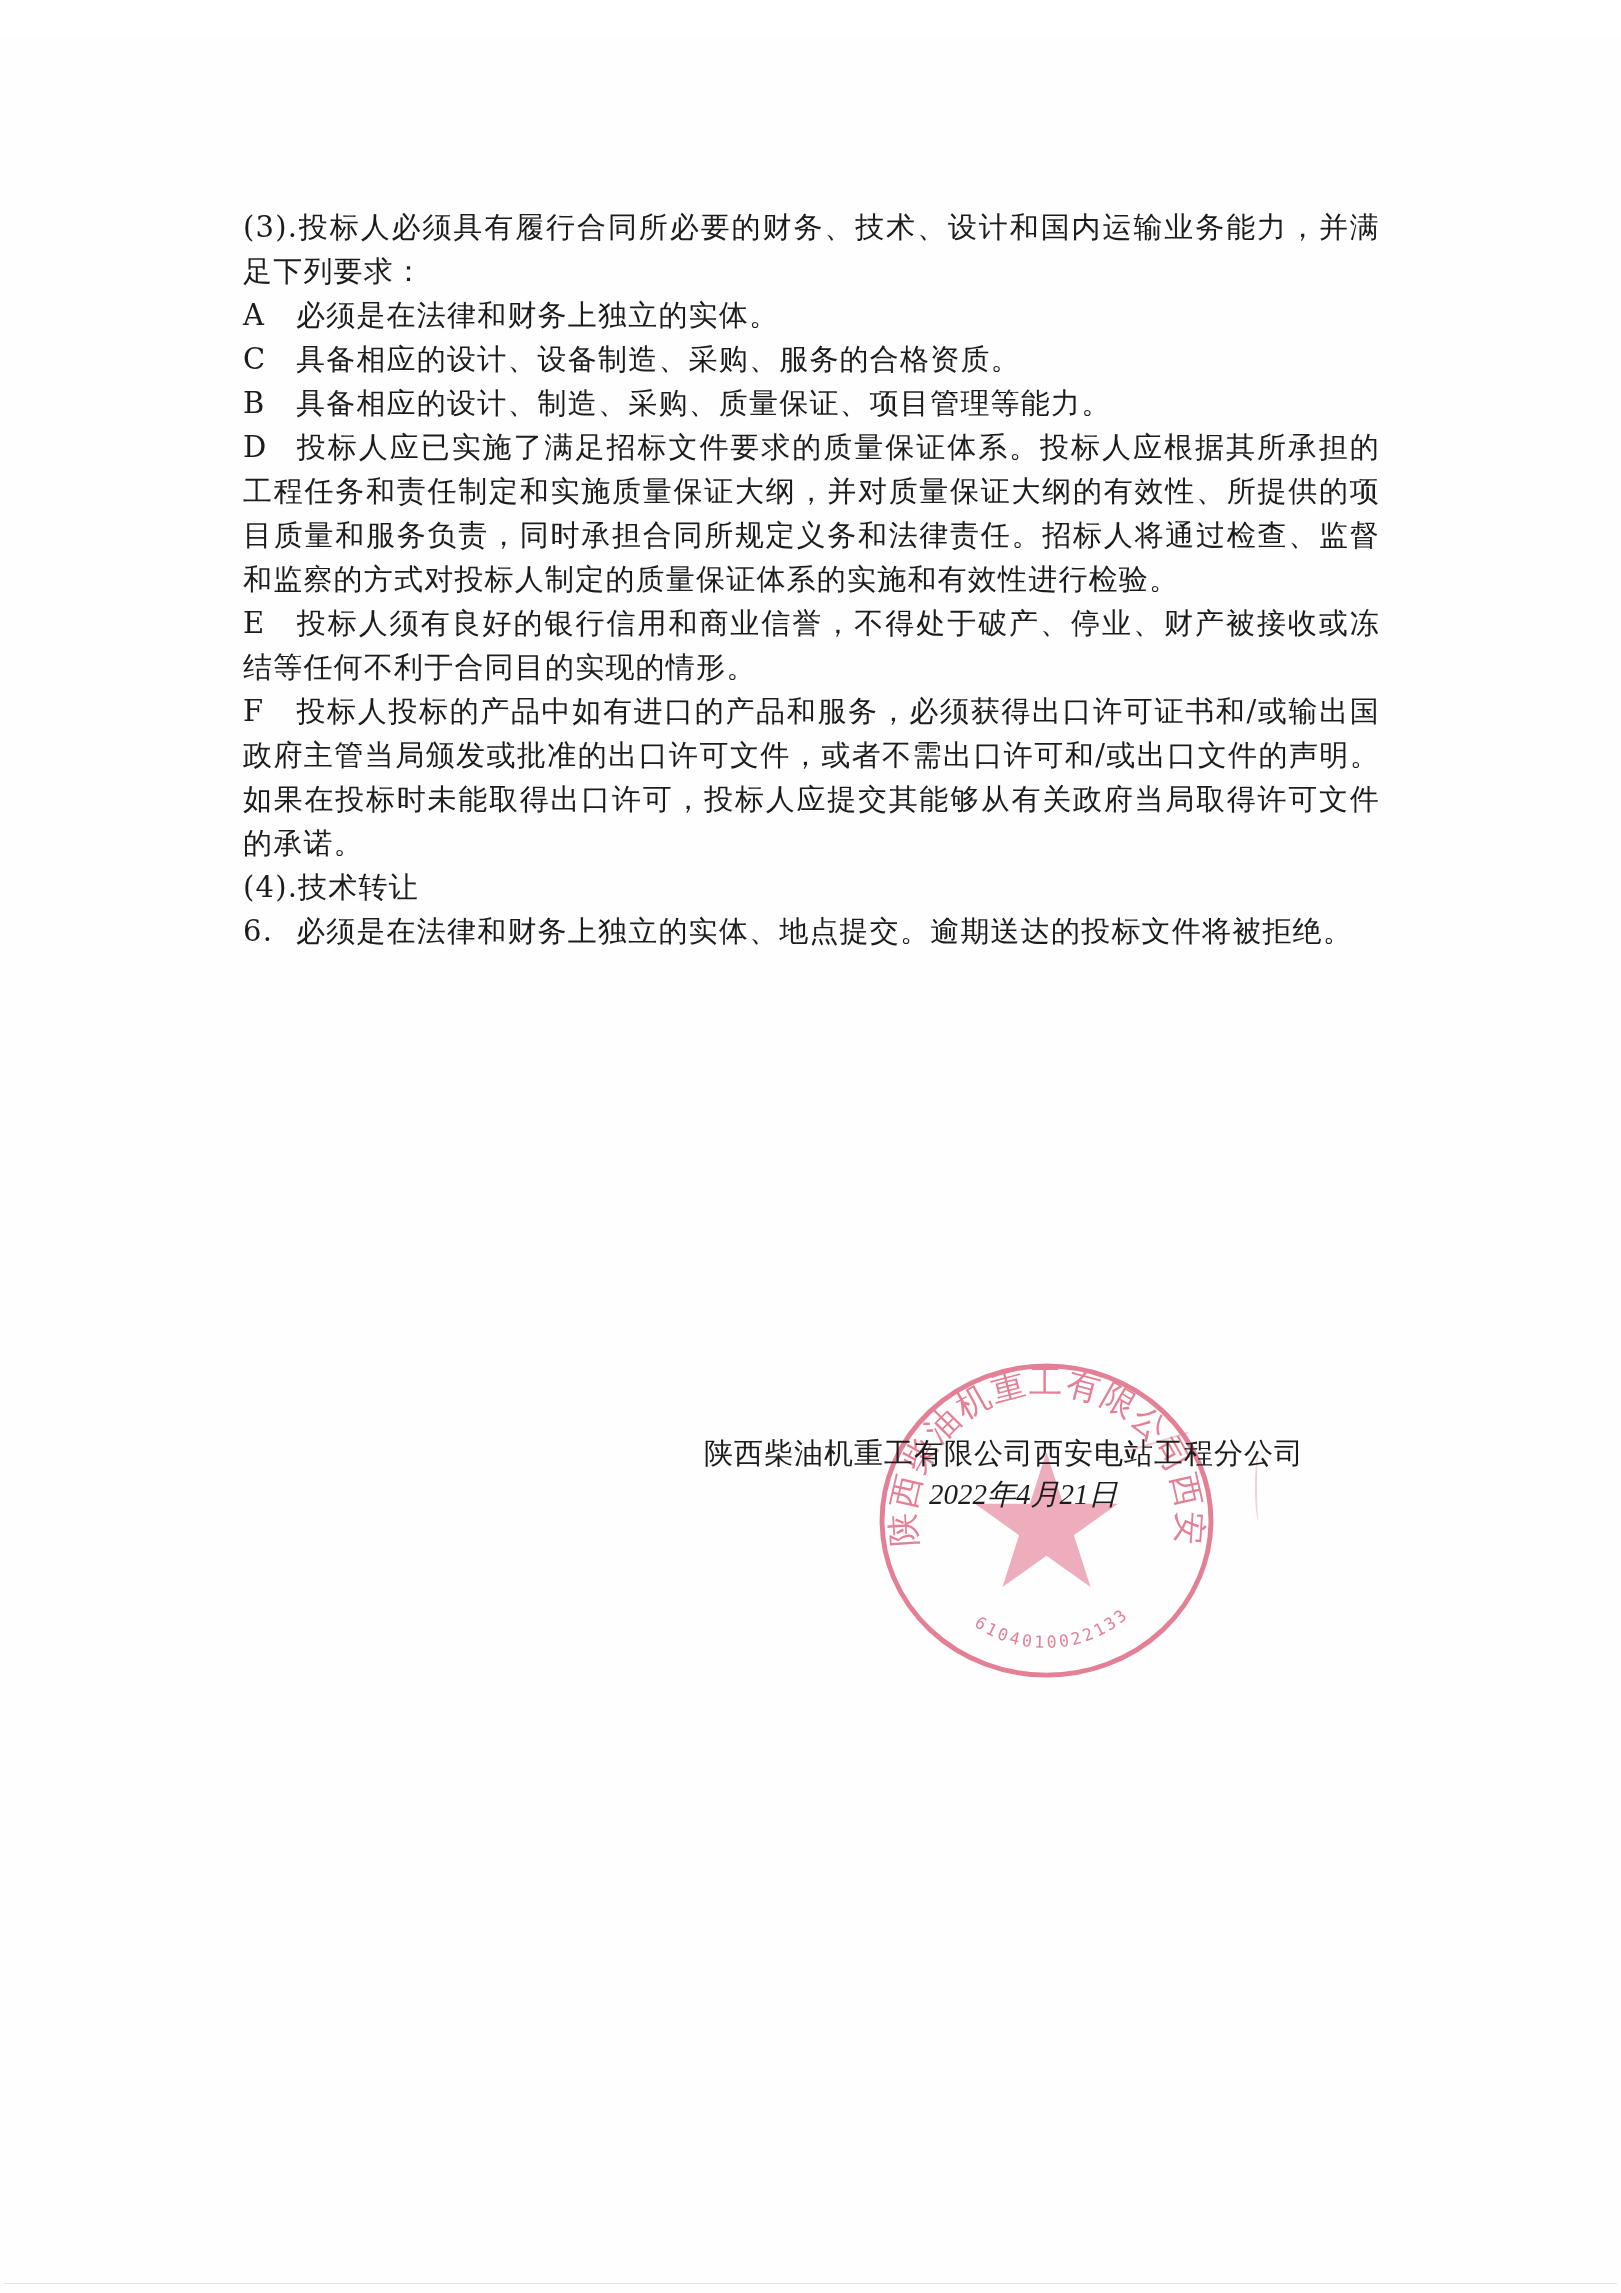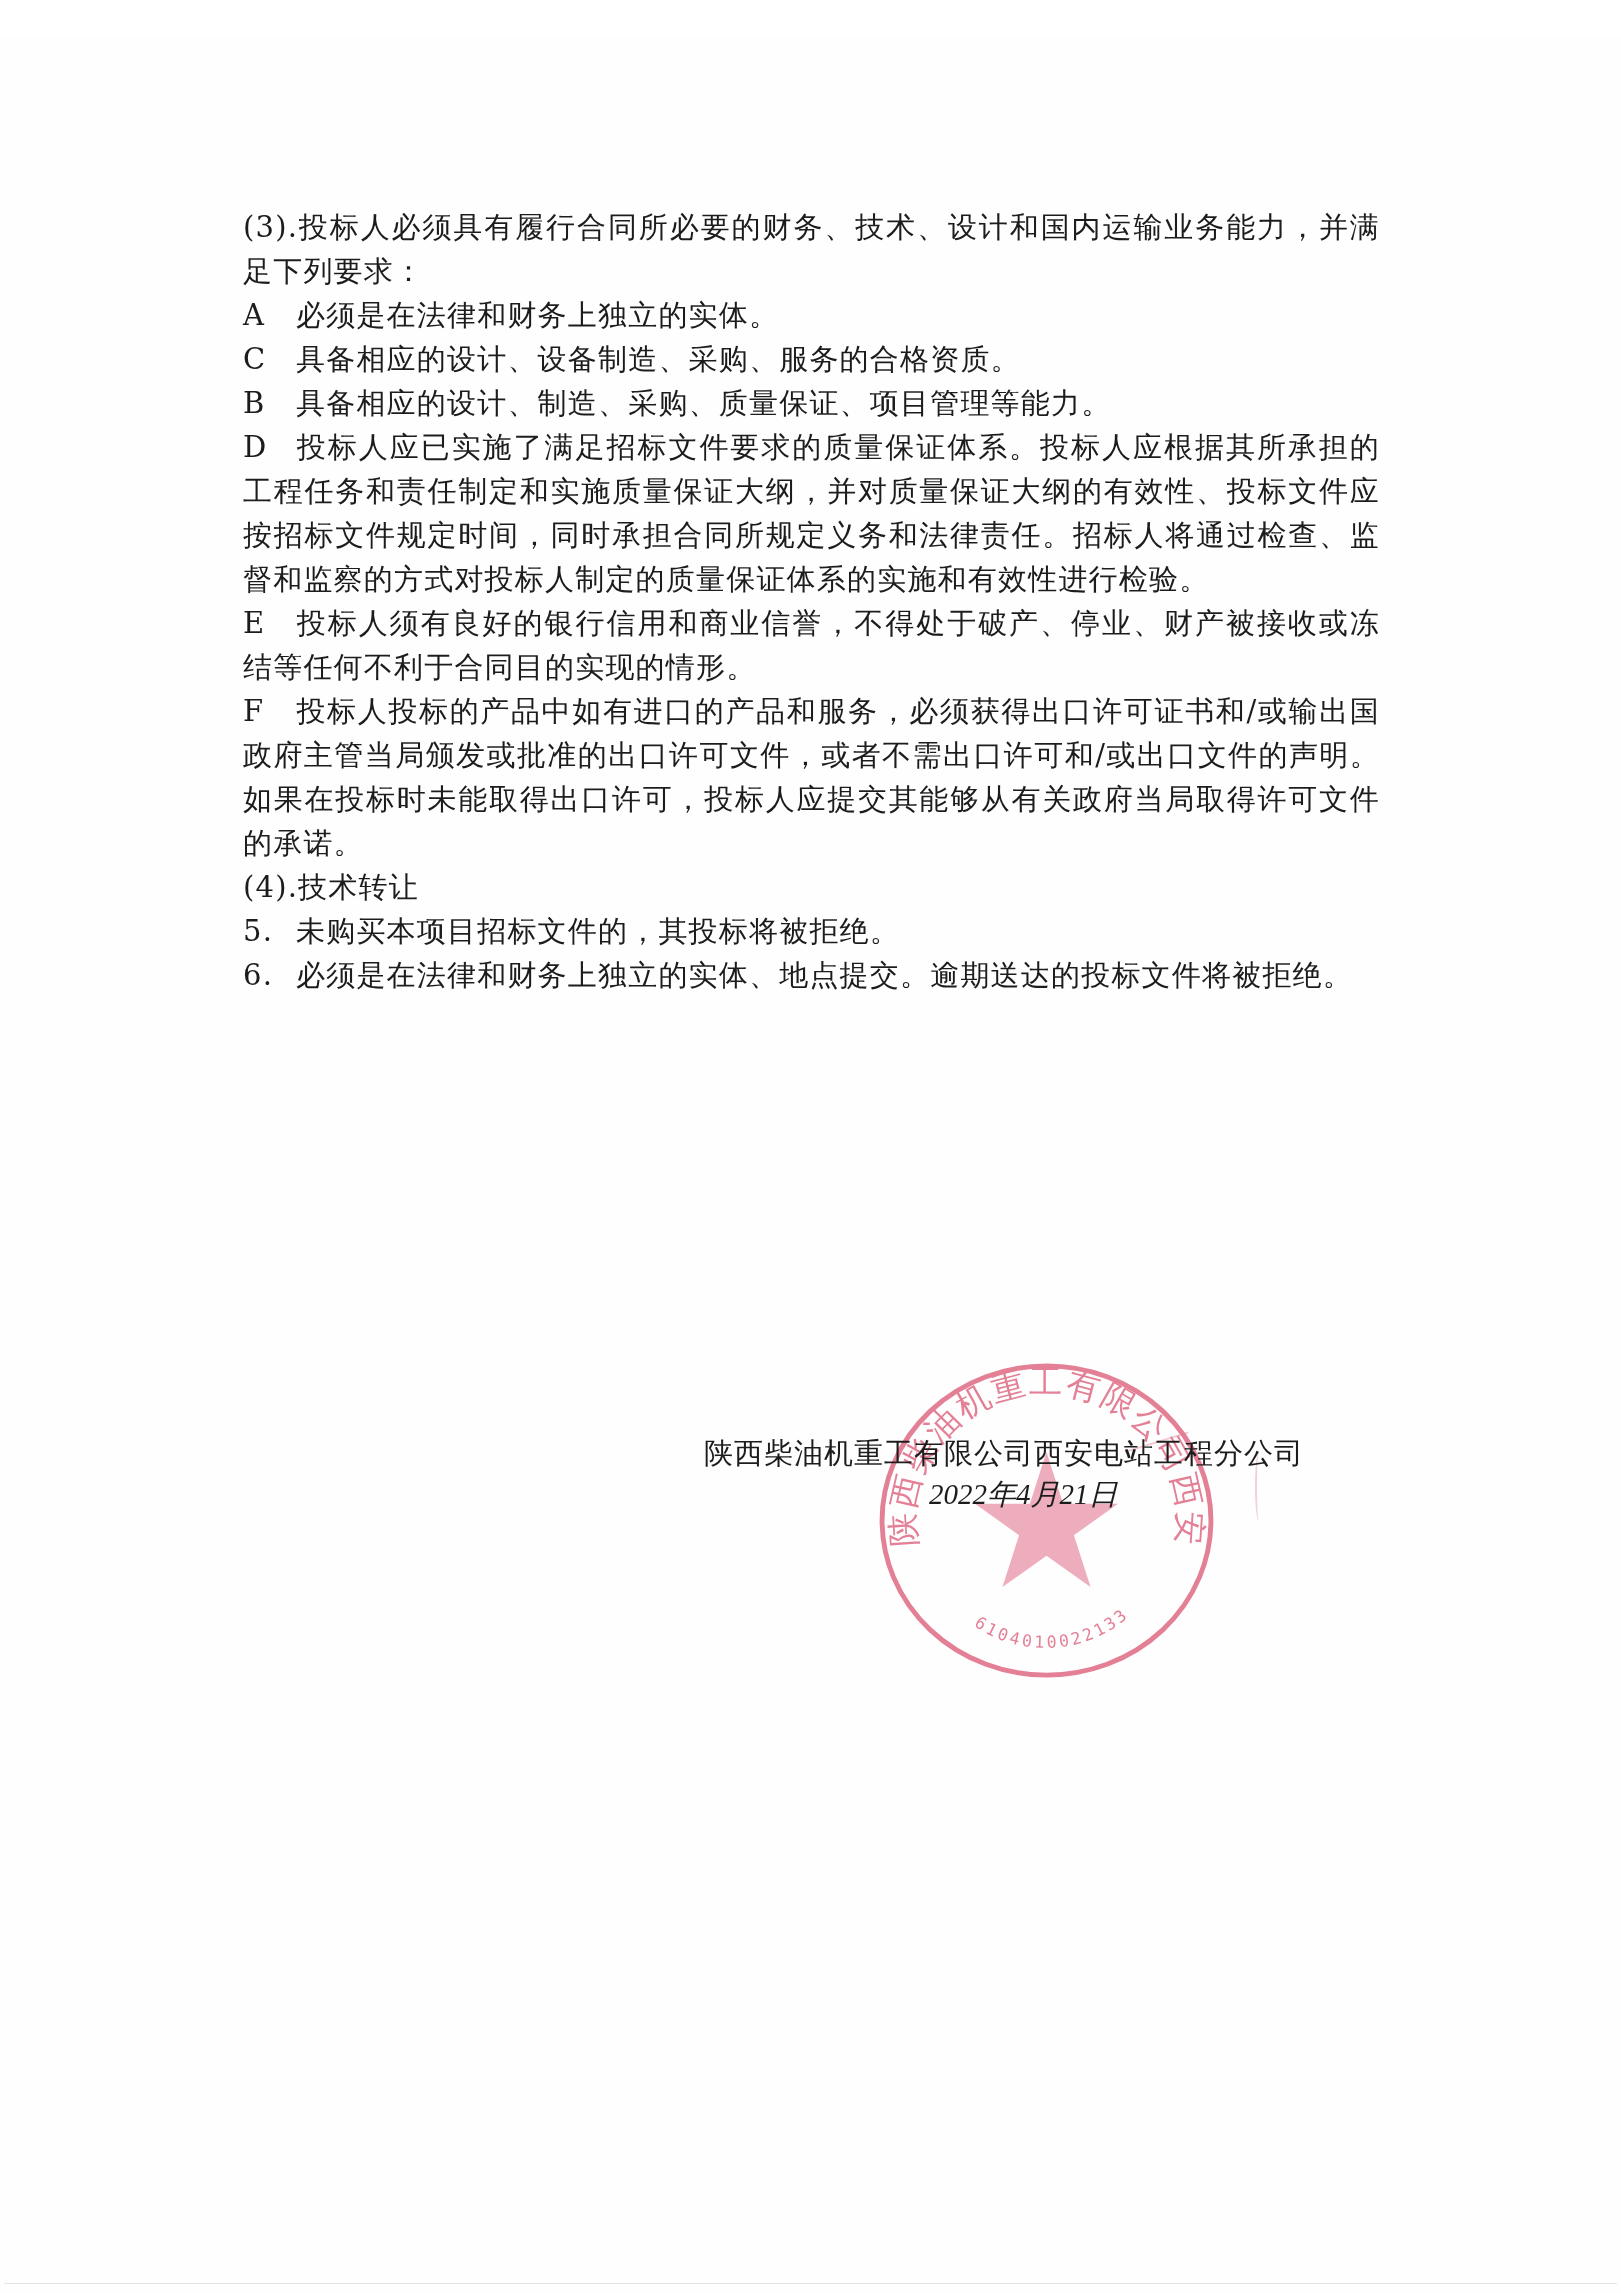--- a/index.html
+++ b/index.html
@@ -107,30 +107,29 @@
 
   <div class="body-text">
     <p class="para"><span>(3).投标人必须具有履行合同所必要的财务、技术、设计和国内运输业务能力，并满足下列要求：</span></p>
 
     <p class="para"><span class="item-label">A</span><span>必须是在法律和财务上独立的实体。</span></p>
 
     <p class="para"><span class="item-label">C</span><span>具备相应的设计、设备制造、采购、服务的合格资质。</span></p>
 
     <p class="para"><span class="item-label">B</span><span>具备相应的设计、制造、采购、质量保证、项目管理等能力。</span></p>
 
-    <p class="para"><span class="item-label">D</span><span>投标人应已实施了满足招标文件要求的质量保证体系。投标人应根据其所承担的工程任务和责任制定和实施质量保证大纲，并对质量保证大纲的有效性、投标文件应按招标文件规定时间，同时承担合同所规定义务和法律责任。招标人将通过检查、监督和监察的方式对投标人制定的质量保证体系的实施和有效性进行检验。</span></p>
+    <p class="para"><span class="item-label">D</span><span>投标人应已实施了满足招标文件要求的质量保证体系。投标人应根据其所承担的工程任务和责任制定和实施质量保证大纲，并对质量保证大纲的有效性、所提供的项目质量和服务负责，同时承担合同所规定义务和法律责任。招标人将通过检查、监督和监察的方式对投标人制定的质量保证体系的实施和有效性进行检验。</span></p>
 
     <p class="para"><span class="item-label">E</span><span>投标人须有良好的银行信用和商业信誉，不得处于破产、停业、财产被接收或冻结等任何不利于合同目的实现的情形。</span></p>
 
     <p class="para"><span class="item-label">F</span><span>投标人投标的产品中如有进口的产品和服务，必须获得出口许可证书和/或输出国政府主管当局颁发或批准的出口许可文件，或者不需出口许可和/或出口文件的声明。如果在投标时未能取得出口许可，投标人应提交其能够从有关政府当局取得许可文件的承诺。</span></p>
 
     <p class="para"><span>(4).技术转让</span></p>
 
 
-    <p class="para"><span class="num-label">5.</span><span>未购买本项目招标文件的，其投标将被拒绝。</span></p>
 
     <p class="para"><span class="num-label">6.</span><span>必须是在法律和财务上独立的实体、地点提交。逾期送达的投标文件将被拒绝。</span></p>
 
   </div>
 
   <svg class="stamp" viewBox="0 0 350 330" xmlns="http://www.w3.org/2000/svg">
     <defs>
       <path id="ringPath" d="M 45 200 A 135 130 0 1 1 305 200" fill="none"></path>
       <path id="codePath" d="M 95 268 A 120 110 0 0 0 260 262" fill="none"></path>
     </defs>

